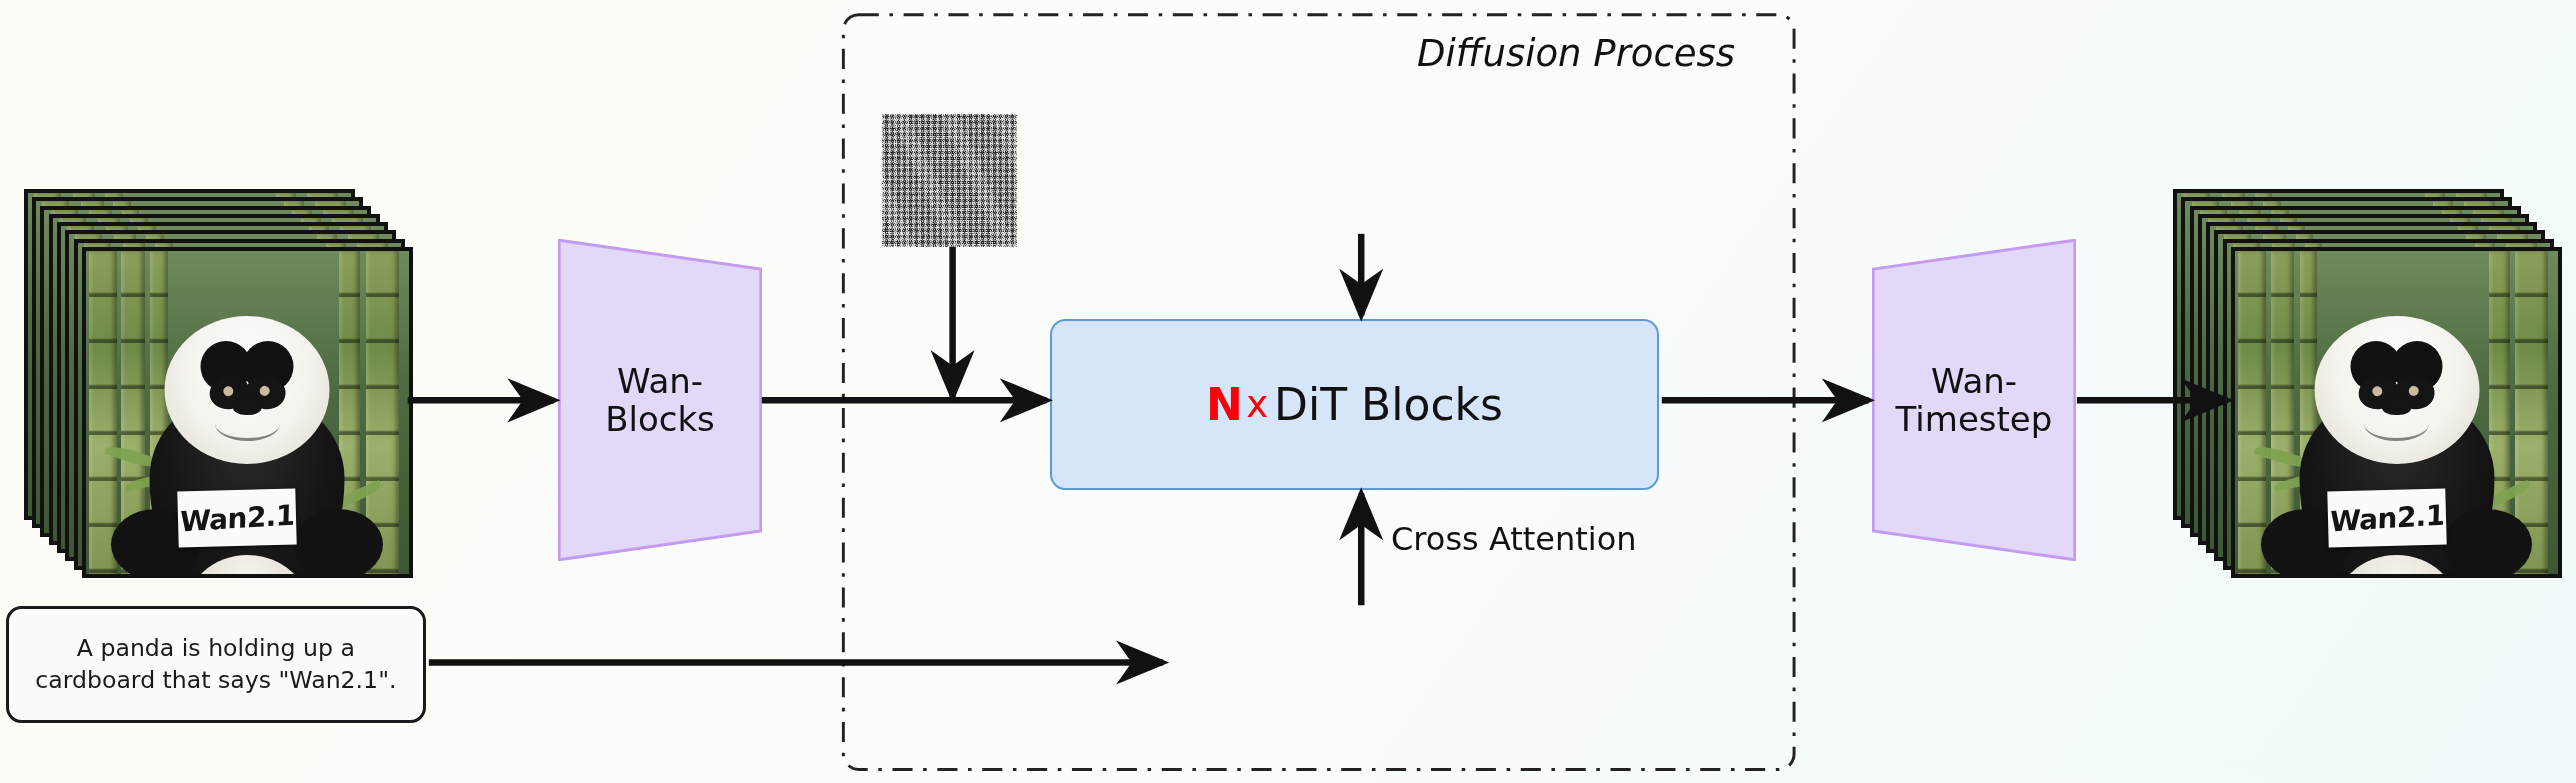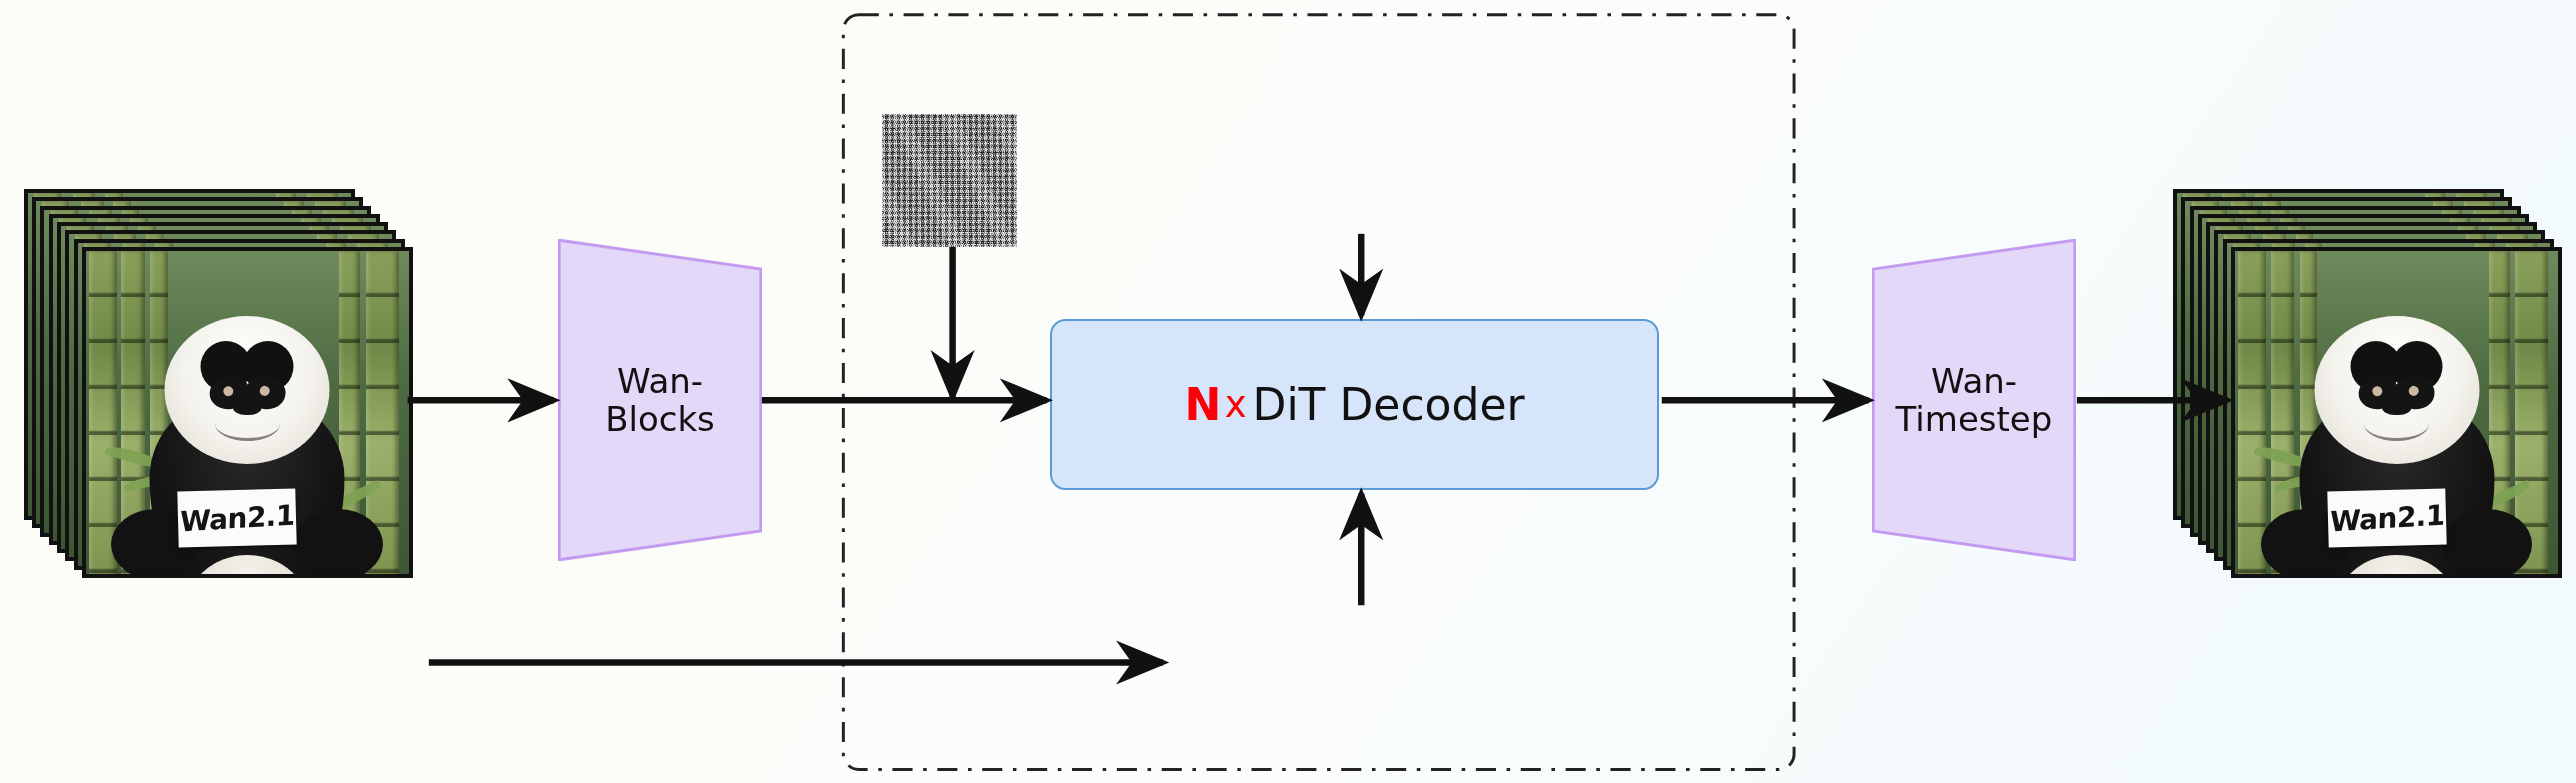--- a/index.html
+++ b/index.html
@@ -264,20 +264,21 @@
 </style>
 </head>
 <body>
 
 <div id="root">
 
   <svg class="wires" viewBox="0 0 4362 1326" width="2576" height="783">
     <rect x="1428" y="25" width="1610" height="1278" rx="26" ry="26" fill="none" stroke="#222222" stroke-width="5" stroke-dasharray="34 18 6 18" stroke-linecap="butt"></rect>
   </svg>
 
+  <div class="diffusion-label">Diffusion Process</div>
 
   <div class="stack" style="left:23.6px; top:189px; width:390px; height:390px;">
     <div class="frame" style="left:0px;   top:0px;">
         <div class="scene">
           <div class="bg-forest"></div>
           <div class="bamboo" style="left:2%;width:27px;"></div>
           <div class="bamboo" style="left:14%;width:22.4px;"></div>
           <div class="bamboo" style="left:24%;width:17.7px;"></div>
           <div class="bamboo" style="right:4%;width:31px;"></div>
           <div class="bamboo" style="right:17%;width:20px;"></div>
@@ -368,41 +369,45 @@
           <div class="panda-nose"></div>
           <div class="panda-muzzle"></div>
         </div>
         <div class="sign">
           <span class="sign-text">Wan2.1</span>
         </div>
       </div>
     </div>
   </div>
 
+  <div class="prompt-box">
+    <span>A panda is holding up a cardboard that says "Wan2.1".</span>
+  </div>
 
   <div class="trap trap-encoder">
     <span class="trap-label">
       <span>Wan-</span><br>
       <span>Blocks</span>
     </span>
   </div>
   <svg class="trap-encoder-border" viewBox="0 0 345 545" preserveAspectRatio="none">
     <polygon points="2,2 343,51 343,494 2,543" fill="none" stroke="#c39bf0" stroke-width="5"></polygon>
   </svg>
 
   <div class="noise"></div>
 
 
   <div class="rbox box-dit">
     <span class="dit-n">N</span>
     <span class="dit-x">x</span>
-    <span class="dit-rest">DiT Decoder</span>
+    <span class="dit-rest">DiT Blocks</span>
   </div>
 
 
+  <div class="cross-attn-label">Cross Attention</div>
 
   <div class="trap trap-decoder">
     <span class="trap-label">
       <span>Wan-</span><br>
       <span>Timestep</span>
     </span>
   </div>
   <svg class="trap-encoder-border" style="left:1872px;top:239px;" viewBox="0 0 345 545" preserveAspectRatio="none">
     <polygon points="2,51 343,2 343,543 2,494" fill="none" stroke="#c39bf0" stroke-width="5"></polygon>
   </svg>

